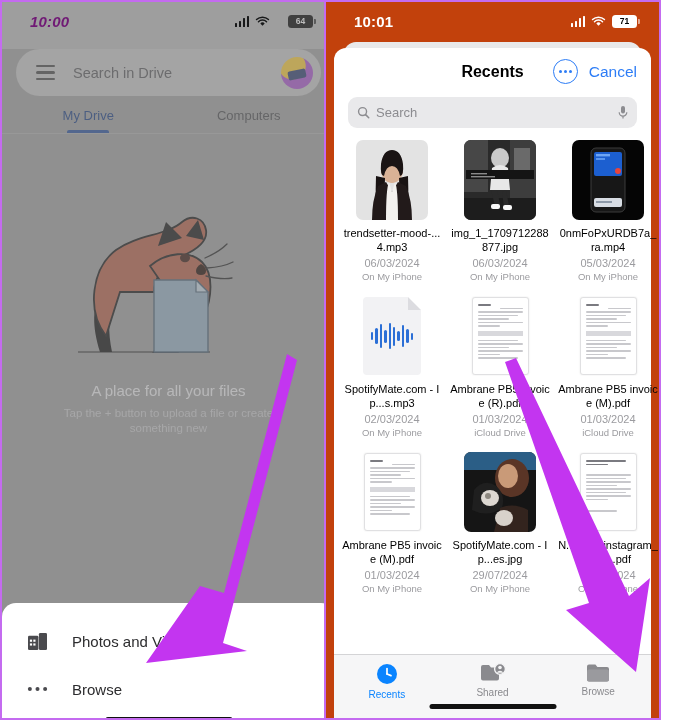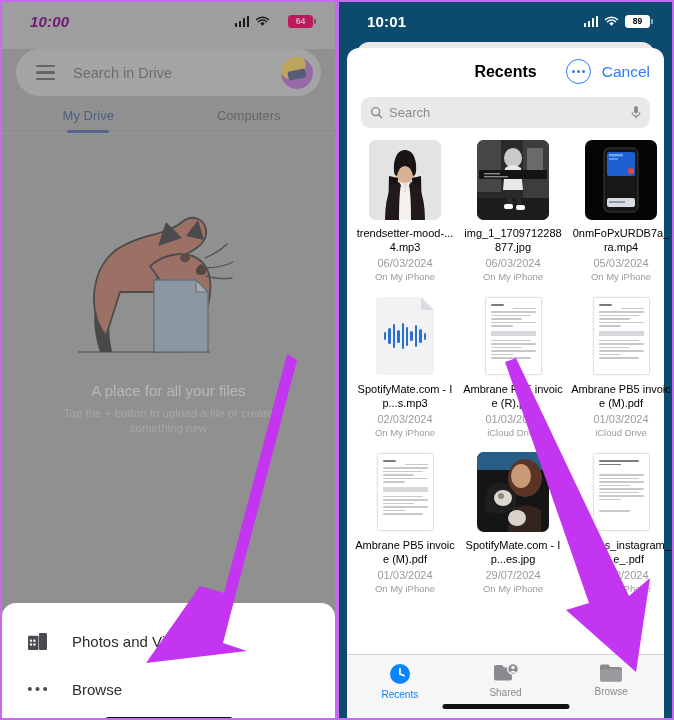--- a/index.html
+++ b/index.html
@@ -11,21 +11,21 @@
   }
   .stage { position: relative; width: 674px; height: 720px; }
 
   
   .phone {
     position: absolute; top: 0; width: 337px; height: 720px;
     overflow: hidden;
     border: 2px solid #c46bf0;
   }
   .phone-left  { left: 0;   background: #9e9e9e; }
-  .phone-right { left: 337px; background: #0c4a6e; }
+  .phone-right { left: 324px; background: #c2410c; }
 
   
   .statusbar {
     position: relative; height: 38px;
     display: flex; align-items: center; justify-content: space-between;
     padding: 0 22px 0 28px;
   }
   .clock { font-size: 15px; font-weight: bold; letter-spacing: .2px; }
   .status-right { display: flex; align-items: center; gap: 6px; }
   .bars { display: flex; align-items: flex-end; gap: 1.5px; height: 11px; }
@@ -47,21 +47,21 @@
 
   
   .phone-right .clock { color: #fff; }
   .phone-right .bars i { background: #fff; }
   .phone-right .battery { background: #fff; color: #000; }
   .phone-right .battery::after { background: rgba(255,255,255,.55); }
 
   
   .phone-left .clock { color: #701a75; font-style: italic; }
   .phone-left .bars i { background: #18191a; }
-  .phone-left .battery { background: #be185d; color: #bdbdbd; margin-left: 12px; }
+  .phone-left .battery { background: #404040; color: #bdbdbd; margin-left: 12px; }
   .phone-left .battery::after { background: rgba(24,25,26,.5); }
 
   
   .drive-body { position: relative; height: 682px; }
 
   .searchbar {
     margin: 9px 14px 0; height: 47px; background: #c3c3c3;
     border-radius: 26px; display: flex; align-items: center;
     padding: 0 8px 0 20px; gap: 18px;
   }
@@ -360,21 +360,21 @@
             <i></i>
             <i></i>
             <i></i>
             <i></i>
           </div>
         <svg class="wifi" viewBox="0 0 16 12">
           <path d="M8 10.6 L5.6 8.1 a3.4 3.4 0 0 1 4.8 0 Z" fill="#fff"></path>
           <path d="M3.6 6.2 a6.3 6.3 0 0 1 8.8 0" stroke="#fff" stroke-width="1.6" fill="none" stroke-linecap="round"></path>
           <path d="M1.5 3.9 a9.4 9.4 0 0 1 13 0" stroke="#fff" stroke-width="1.6" fill="none" stroke-linecap="round"></path>
         </svg>
-        <div class="battery">89</div>
+        <div class="battery">71</div>
       </div>
     </div>
 
     <div class="files-sheet-under"></div>
 
     <div class="files-sheet">
       <div class="files-header">
         <div class="files-title">Recents</div>
         <div class="header-actions">
           <div class="more-btn">

